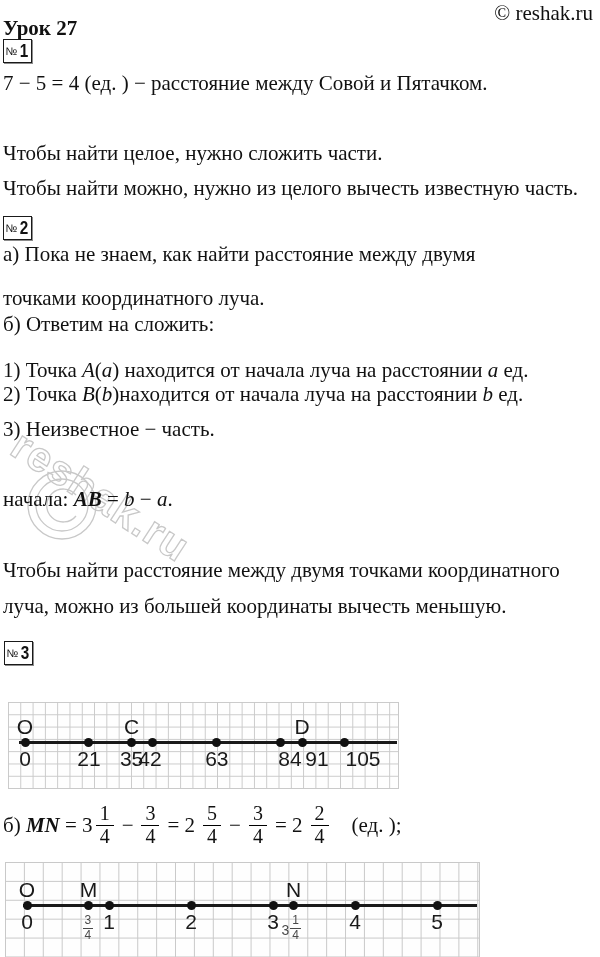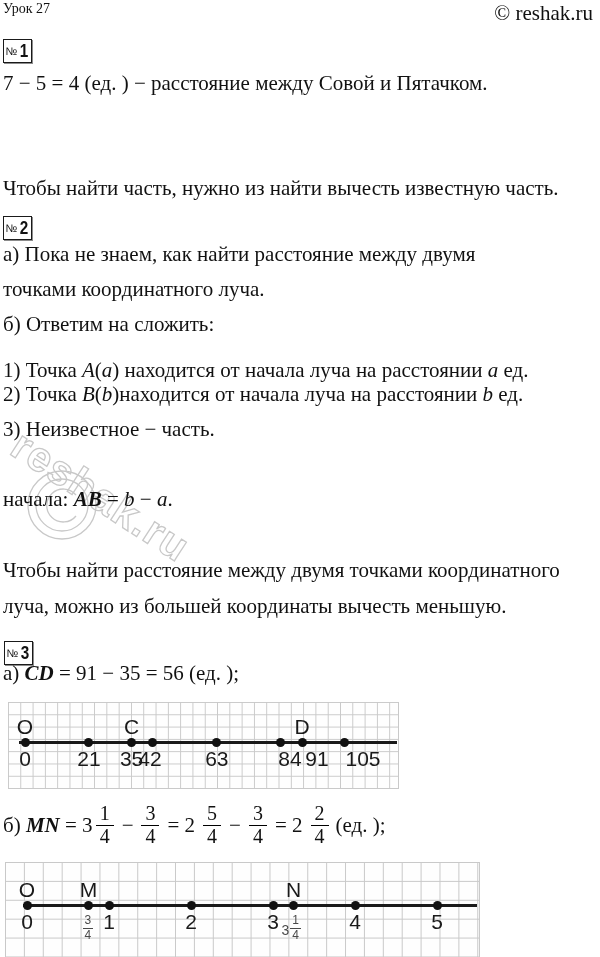--- a/index.html
+++ b/index.html
@@ -1,21 +1,21 @@
 <!DOCTYPE html>
 <html><head>
 <meta charset="utf-8">
 <style>
   html,body{margin:0;padding:0;background:#fff;}
   .page{position:relative;width:600px;height:957px;background:#fff;overflow:hidden;
         font-family:"Liberation Serif",serif;color:#111;}
   .t{position:absolute;left:3px;margin:0;font-size:21px;line-height:1.2;white-space:nowrap;}
   .t i{font-style:italic;}
   .bi{font-style:italic;font-weight:bold;}
-  .hdr-left{position:absolute;left:3px;top:1px;font-size:14px;font-weight:normal;margin:0;}
+  .hdr-left{position:absolute;left:3px;top:16px;font-size:21px;font-weight:bold;margin:0;}
   .hdr-right{position:absolute;right:7px;top:1px;font-size:21px;margin:0;}
   .numbox{position:absolute;box-sizing:border-box;width:29px;height:24px;
           border:1.6px solid #1a1a1a;box-shadow:1px 1px 0 rgba(0,0,0,.45);
           display:flex;align-items:center;justify-content:center;gap:2px;
           background:#fff;font-family:"Liberation Sans",sans-serif;}
   .numbox .nsign{font-size:11px;}
   .numbox .ndigit{font-size:18px;font-weight:bold;transform:scaleX(.85);}
   
   .eq{position:absolute;left:3px;top:803px;display:flex;align-items:center;
       font-size:21px;white-space:pre;}
@@ -57,41 +57,41 @@
   </svg>
 
   <p class="hdr-left">Урок 27</p>
   <p class="hdr-right">© reshak.ru</p>
 
   <div class="numbox" style="left:3px;top:39px">
     <span class="nsign">№</span>
     <span class="ndigit">1</span>
   </div>
   <p class="t" style="top:71px">7 − 5 = 4 (ед. ) − расстояние между Совой и Пятачком.</p>
-  <p class="t" style="top:176px">Чтобы найти часть, нужно из найти вычесть известную часть.</p>
+  <p class="t" style="top:141px">Чтобы найти целое, нужно сложить части.</p>
+  <p class="t" style="top:176px">Чтобы найти можно, нужно из целого вычесть известную часть.</p>
 
   <div class="numbox" style="left:3px;top:216px">
     <span class="nsign">№</span>
     <span class="ndigit">2</span>
   </div>
   <p class="t" style="top:242px">а) Пока не знаем, как найти расстояние между двумя</p>
-  <p class="t" style="top:277px">точками координатного луча.</p>
+  <p class="t" style="top:286px">точками координатного луча.</p>
   <p class="t" style="top:312px">б) Ответим на сложить:</p>
   <p class="t" style="top:358px"><span>1) Точка </span><i>A</i><span>(</span><i>a</i><span>) находится от начала луча на расстоянии </span><i>a</i><span> ед.</span></p>
   <p class="t" style="top:382px"><span>2) Точка </span><i>B</i><span>(</span><i>b</i><span>)находится от начала луча на расстоянии </span><i>b</i><span> ед.</span></p>
   <p class="t" style="top:417px">3) Неизвестное − часть.</p>
   <p class="t" style="top:487px"><span>начала:  </span><span class="bi">AB</span><span> = </span><i>b</i><span> − </span><i>a</i><span>.</span></p>
   <p class="t" style="top:594px">луча, можно из большей координаты вычесть меньшую.</p>
   <p class="t" style="top:558px">Чтобы найти расстояние между двумя точками координатного</p>
 
   <div class="numbox" style="left:4px;top:641px">
     <span class="nsign">№</span>
     <span class="ndigit">3</span>
   </div>
-  <p class="t" style="top:661px"><span>а) </span><span class="bi">CD</span><span> = 91 − 35 = 56 (ед. );</span></p>
 
   <div class="grid" id="nl1">
       <div class="axis" style="left: 11px; top: 38.5px; width: 378px;"></div>
       <div class="dot" style="left: 12.5px; top: 35.5px;"></div>
       <div class="dot" style="left: 76.445px; top: 35.5px;"></div>
       <div class="dot" style="left: 119.075px; top: 35.5px;"></div>
       <div class="dot" style="left: 140.39px; top: 35.5px;"></div>
       <div class="dot" style="left: 204.335px; top: 35.5px;"></div>
       <div class="dot" style="left: 268.28px; top: 35.5px;"></div>
       <div class="dot" style="left: 289.595px; top: 35.5px;"></div>
@@ -113,21 +113,21 @@
     <span>б) </span><span class="bi">MN</span><span> = 3</span>
     <span class="frac"><span class="num">1</span><span class="den">4</span></span>
     <span class="op">−</span>
     <span class="frac"><span class="num">3</span><span class="den">4</span></span>
     <span class="op">= 2</span>
     <span class="frac"><span class="num">5</span><span class="den">4</span></span>
     <span class="op">−</span>
     <span class="frac"><span class="num">3</span><span class="den">4</span></span>
     <span class="op">= 2</span>
     <span class="frac"><span class="num">2</span><span class="den">4</span></span>
-    <span style="margin-left:4px">(ед. );</span>
+    <span style="margin-left:20px">(ед. );</span>
   </div>
 
   <div class="grid" id="nl2">
       <div class="axis" style="left: 18px; top: 41.5px; width: 454px;"></div>
       <div class="dot" style="left: 17.5px; top: 38.5px;"></div>
       <div class="dot" style="left: 79px; top: 38.5px;"></div>
       <div class="dot" style="left: 99.5px; top: 38.5px;"></div>
       <div class="dot" style="left: 181.5px; top: 38.5px;"></div>
       <div class="dot" style="left: 263.5px; top: 38.5px;"></div>
       <div class="dot" style="left: 284px; top: 38.5px;"></div>

